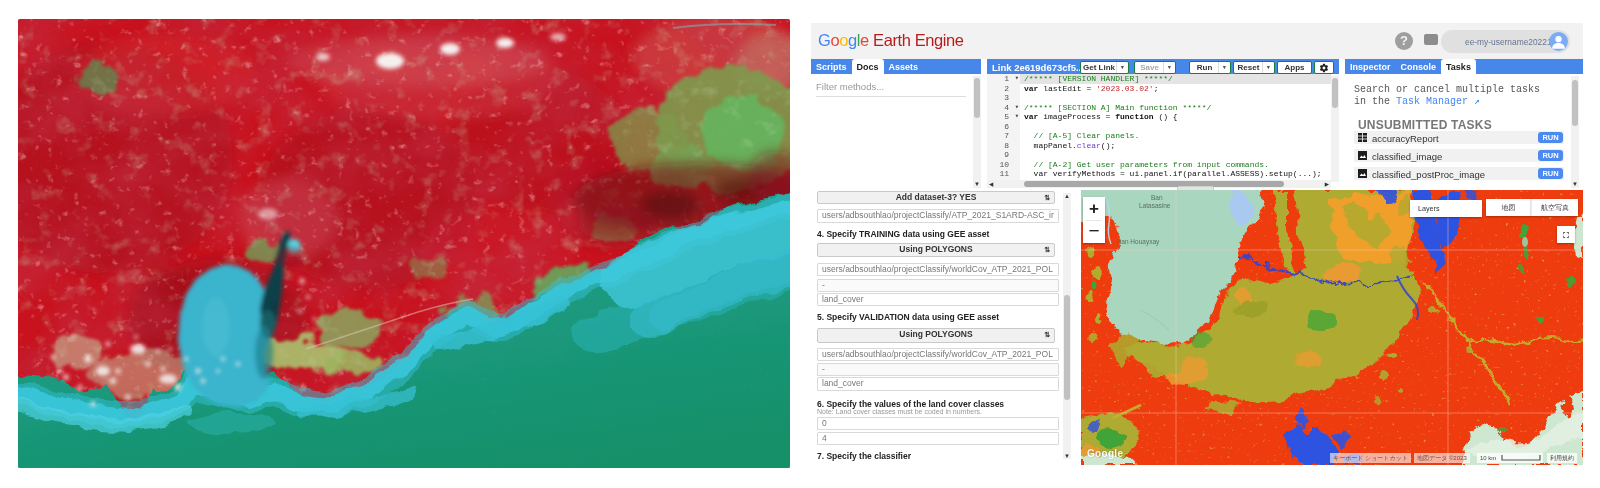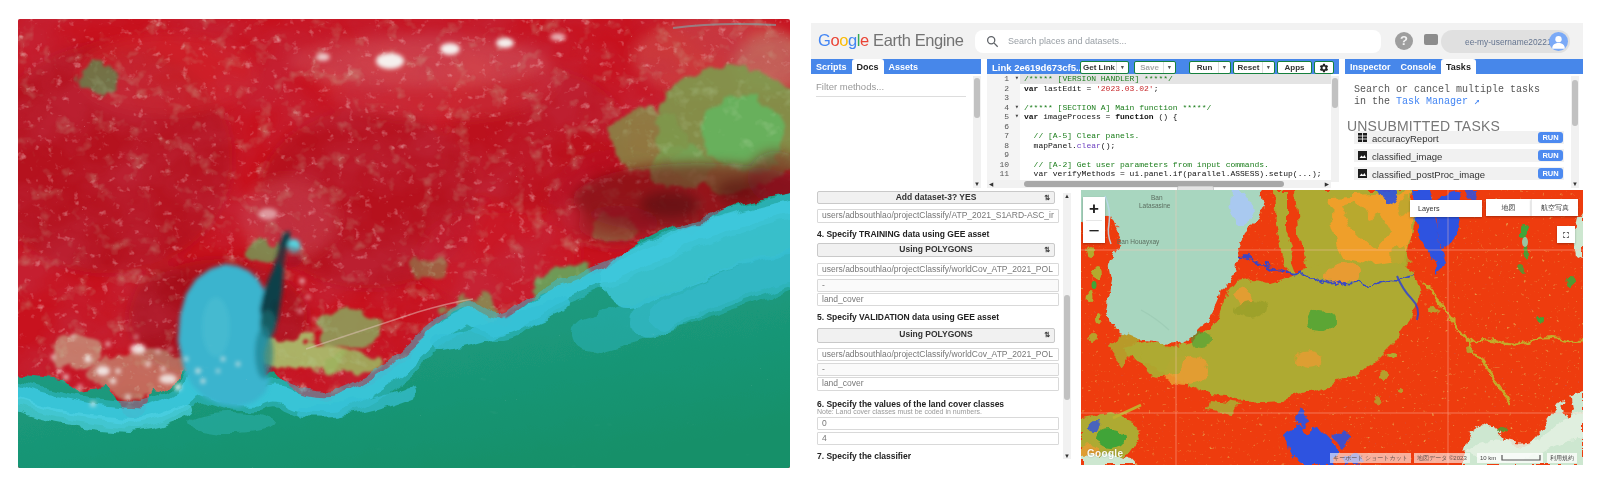--- a/index.html
+++ b/index.html
@@ -245,28 +245,21 @@
           <circle cx="42" cy="352" r="2"></circle>
       <circle cx="152" cy="330" r="1.8"></circle>
           <circle cx="200" cy="352" r="1.8"></circle>
           <circle cx="220" cy="345" r="2"></circle>
     </g>
   </svg>
   </div>
 
   <div id="gee">
     <div id="topbar">
-      <div class="glogo"><span style="color:#4285F4">G</span><span style="color:#EA4335">o</span><span style="color:#FBBC05">o</span><span style="color:#4285F4">g</span><span style="color:#34A853">l</span><span style="color:#EA4335">e</span><span style="color:#737373"> Earth Engine</span></div>
-      <div class="searchbox">
-        <svg class="mag" viewBox="0 0 20 20">
-            <circle cx="8" cy="8" r="5.5" fill="none" stroke="#5f6368" stroke-width="2"></circle>
-            <line x1="12.5" y1="12.5" x2="18" y2="18" stroke="#5f6368" stroke-width="2"></line>
-          </svg>
-        <span class="ph">Search places and datasets...</span>
-      </div>
+      <div class="glogo"><span style="color:#4285F4">G</span><span style="color:#EA4335">o</span><span style="color:#FBBC05">o</span><span style="color:#4285F4">g</span><span style="color:#34A853">l</span><span style="color:#EA4335">e</span><span style="color:#b91c1c"> Earth Engine</span></div>
       <div class="helpico">?</div>
       <div class="fbico"></div>
       <div class="userchip">
           <span class="nm">ee-my-username20221019</span>
         <span class="av"><svg viewBox="0 0 24 24" width="19" height="19">
               <circle cx="12" cy="9" r="4" fill="#fff"></circle>
               <path d="M4 21c0-5 4-7 8-7s8 2 8 7z" fill="#fff"></path>
             </svg></span>
       </div>
     </div>
@@ -339,21 +332,21 @@
         <div style="position:absolute;left:37px;top:1px;height:6px;width:260px;background:#a8a8a8;border-radius:3px;"></div>
         <div style="position:absolute;left:2px;top:1px;font-size:5.5px;color:#333;">◀</div>
         <div style="position:absolute;right:2px;top:1px;font-size:5.5px;color:#333;">▶</div>
       </div>
     </div>
 
     <div id="rpanel" class="panel">
       <div class="tabbar"><span class="tab">Inspector</span><span class="tab">Console</span><span class="tab act">Tasks</span></div>
       <div class="mono" style="position:absolute;left:9px;top:25px;">Search or cancel multiple tasks</div>
       <div class="mono" style="position:absolute;left:9px;top:36px;">in the <span style="color:#4285f4">Task Manager ↗</span></div>
-      <div style="position:absolute;left:2px;top:59px;font-size:14px;font-weight:normal;color:#777;letter-spacing:0.2px;">UNSUBMITTED TASKS</div>
+      <div style="position:absolute;left:13px;top:59px;font-size:12px;font-weight:bold;color:#777;letter-spacing:0.2px;">UNSUBMITTED TASKS</div>
       <div class="taskrow" style="top:72px;">
           <span class="ic"><svg width="9" height="9">
               <rect width="9" height="9" fill="#1c1c1c"></rect>
               <line x1="0" y1="3" x2="9" y2="3" stroke="#fff" stroke-width="0.8"></line>
               <line x1="0" y1="6" x2="9" y2="6" stroke="#fff" stroke-width="0.8"></line>
               <line x1="4.5" y1="0" x2="4.5" y2="9" stroke="#fff" stroke-width="0.8"></line>
             </svg></span>
           <span class="lb">accuracyReport</span>
           <span class="runbtn">RUN</span>
         </div>

